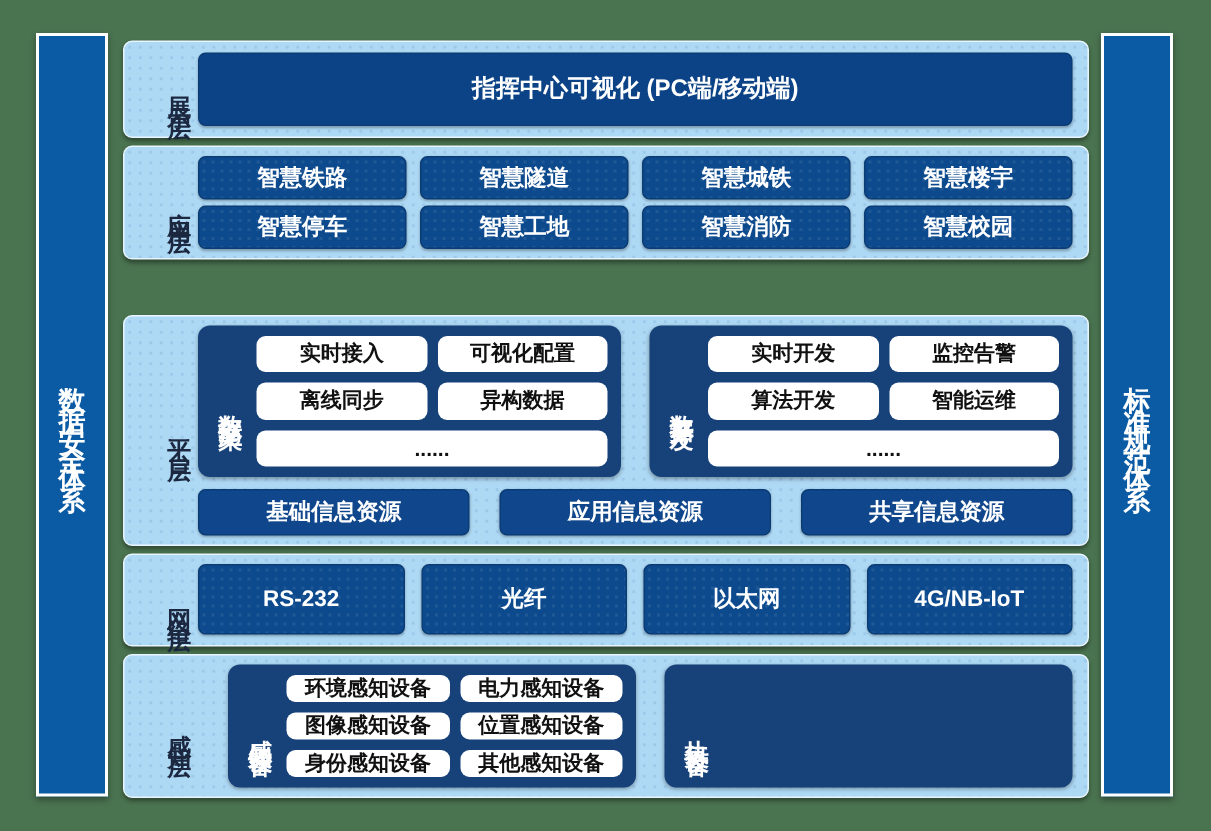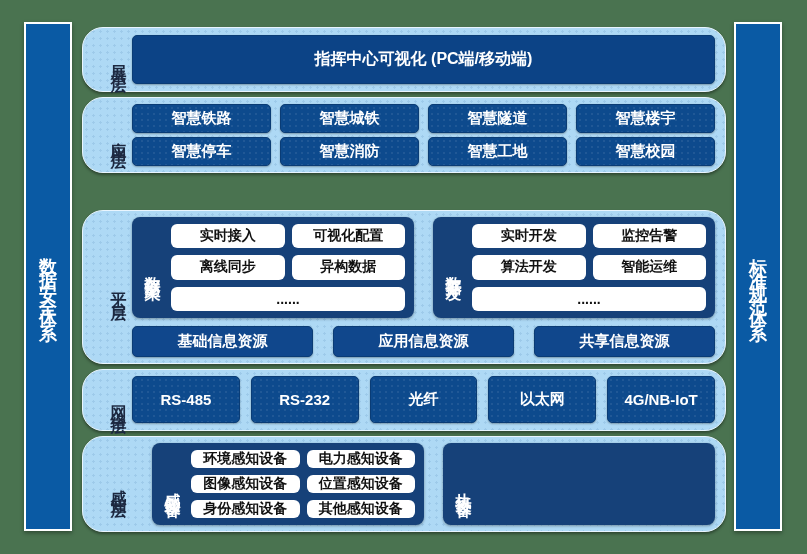--- a/index.html
+++ b/index.html
@@ -50,21 +50,21 @@
     bottom: 22px;
     display: flex;
     flex-direction: column;
     gap: 5px;
   }
   .panel {
     background: #aed9f5;
     background-image: radial-gradient(rgba(12,67,134,0.10) 1px, transparent 1.2px);
     background-size: 7px 7px;
     border: 1px solid #e9f5fe;
-    border-radius: 21px;
+    border-radius: 6px;
     box-shadow: 0 2px 3px rgba(0,0,0,0.38);
     display: flex;
     align-items: center;
     padding: 6px 10px 6px 21px;
   }
   .layer-label {
     writing-mode: vertical-rl;
     text-orientation: upright;
     color: #1c2840;
     font-weight: bold;
@@ -186,26 +186,26 @@
       <div class="panel-content">
         <div class="darkbtn display-bar">指挥中心可视化 (PC端/移动端)</div>
       </div>
     </div>
 
     <div class="panel application">
       <span class="layer-label">应用层</span>
       <div class="panel-content">
         <div class="app-grid">
           <div class="darkbtn">智慧铁路</div>
+          <div class="darkbtn">智慧隧道</div>
           <div class="darkbtn">智慧城铁</div>
-          <div class="darkbtn">智慧隧道</div>
           <div class="darkbtn">智慧楼宇</div>
           <div class="darkbtn">智慧停车</div>
+          <div class="darkbtn">智慧工地</div>
           <div class="darkbtn">智慧消防</div>
-          <div class="darkbtn">智慧工地</div>
           <div class="darkbtn">智慧校园</div>
         </div>
       </div>
     </div>
 
     <div class="panel platform">
       <span class="layer-label">平台层</span>
       <div class="panel-content">
         <div class="group-row">
           <div class="group-panel">
@@ -234,21 +234,20 @@
           <div class="darkbtn">应用信息资源</div>
           <div class="darkbtn">共享信息资源</div>
         </div>
       </div>
     </div>
 
     <div class="panel network">
       <span class="layer-label">网络层</span>
       <div class="panel-content">
         <div class="net-row">
-          <div class="darkbtn">RS-485</div>
           <div class="darkbtn">RS-232</div>
           <div class="darkbtn">光纤</div>
           <div class="darkbtn">以太网</div>
           <div class="darkbtn">4G/NB-IoT</div>
         </div>
       </div>
     </div>
 
     <div class="panel perception">
       <span class="layer-label">感知层</span>

